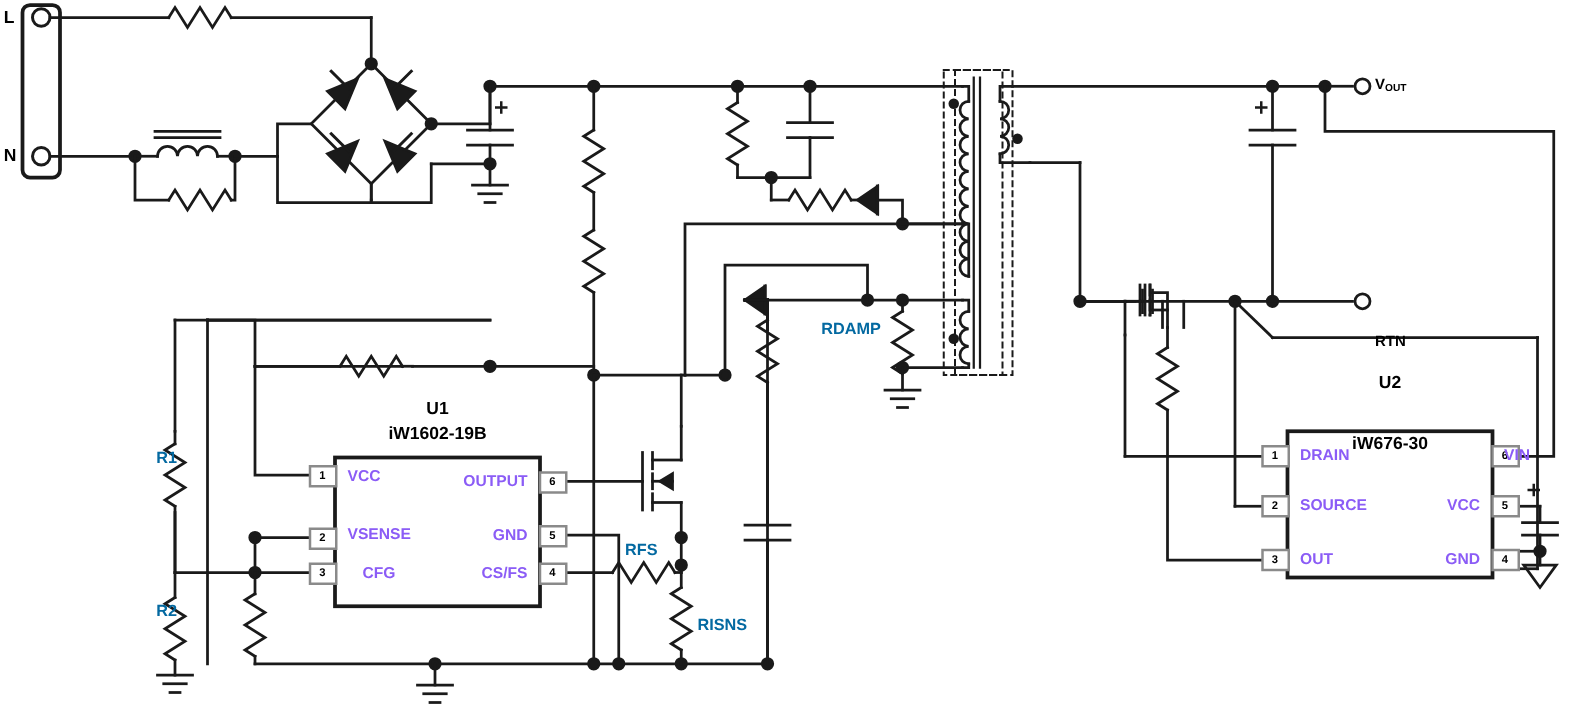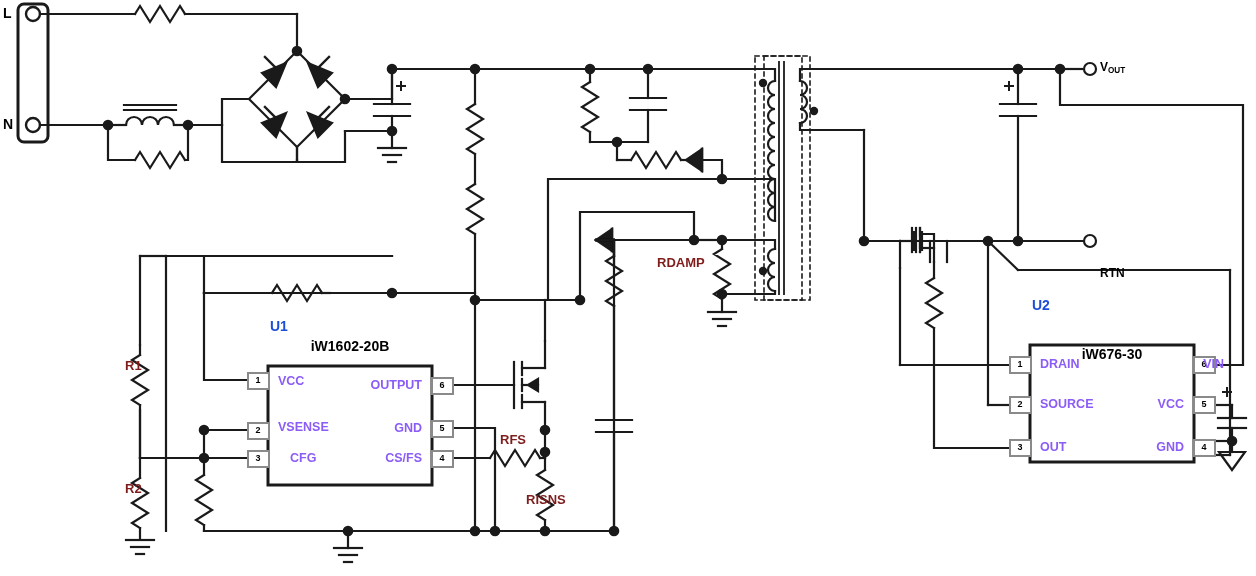--- a/index.html
+++ b/index.html
@@ -2,26 +2,26 @@
 <html><head>
 <meta charset="utf-8">
 <style>
   html,body{margin:0;padding:0;background:#ffffff;}
   body{font-family:"Liberation Sans",sans-serif;}
   #stage{position:relative;width:1256px;height:576px;background:#fff;overflow:hidden;}
   #schematic{position:absolute;left:0;top:0;width:1256px;height:576px;}
   .lbl{position:absolute;font-family:"Liberation Sans",sans-serif;font-weight:bold;color:#000;white-space:nowrap;line-height:1;}
   .lbl .sub{font-size:.68em;vertical-align:-0.22em;font-weight:bold;}
   .pinnum{position:absolute;font-family:"Liberation Sans",sans-serif;font-size:9px;font-weight:bold;color:#000;text-align:center;line-height:13px;width:14px;}
-  .ic-name{position:absolute;font-size:14px;font-weight:bold;color:#1d4ed8;}
+  .ic-name{position:absolute;font-size:14px;font-weight:bold;text-align:center;color:#000000;}
   .ic-part{position:absolute;font-size:14px;font-weight:bold;text-align:center;color:#000;}
   .pinlbl{position:absolute;font-size:12.5px;font-weight:bold;color:#8b5cf6;white-space:nowrap;}
   .pinlbl.r{text-align:right;}
   .term{position:absolute;font-size:12px;font-weight:bold;color:#000;white-space:nowrap;margin-top:32px;}
-  .rlbl{position:absolute;font-size:13px;font-weight:bold;color:#7f1d1d;white-space:nowrap;}
+  .rlbl{position:absolute;font-size:13px;font-weight:bold;color:#0369a1;white-space:nowrap;}
 </style>
 </head>
 <body>
 
 <div id="stage">
 
 <svg id="schematic" viewBox="0 0 1256 576">
   <defs>
     <g id="dot">
           <circle r="4.2" fill="#1a1a1a"></circle>
@@ -440,21 +440,21 @@
   </g>
 </svg>
 
 <div class="lbl" style="left:3px;top:6px;font-size:14px;">L</div>
 <div class="lbl" style="left:3px;top:117px;font-size:14px;">N</div>
 
 <div class="lbl" style="left:1100px;top:61px;font-size:12px;"><span>V</span><span class="sub">OUT</span></div>
 <div class="term" style="left:1100px;top:234px;">RTN</div>
 
 <div class="ic-name" style="left:270px;top:318px;width:160px;">U1</div>
-<div class="ic-part" style="left:270px;top:338px;width:160px;">iW1602-20B</div>
+<div class="ic-part" style="left:270px;top:338px;width:160px;">iW1602-19B</div>
 
 <div class="pinnum" style="left:251px;top:374px;">1</div>
 <div class="pinnum" style="left:251px;top:424px;">2</div>
 <div class="pinnum" style="left:251px;top:452px;">3</div>
 <div class="pinnum" style="left:435px;top:379px;">6</div>
 <div class="pinnum" style="left:435px;top:422px;">5</div>
 <div class="pinnum" style="left:435px;top:452px;">4</div>
 
 <div class="pinlbl" style="left:278px;top:374px;"><span>V</span><span class="sub">CC</span></div>
 <div class="pinlbl" style="left:278px;top:420px;"><span>V</span><span class="sub">SENSE</span></div>
@@ -478,16 +478,16 @@
 <div class="pinlbl" style="left:1040px;top:397px;"><span>SOURCE</span></div>
 <div class="pinlbl" style="left:1040px;top:440px;"><span>OUT</span></div>
 
 <div class="pinlbl r" style="left:1064px;top:357px;width:120px;padding-left:40px;"><span>V</span><span class="sub">IN</span></div>
 <div class="pinlbl r" style="left:1064px;top:397px;width:120px;"><span>V</span><span class="sub">CC</span></div>
 <div class="pinlbl r" style="left:1064px;top:440px;width:120px;"><span>GND</span></div>
 
 <div class="rlbl" style="left:125px;top:358px;"><span>R</span><span class="sub">1</span></div>
 <div class="rlbl" style="left:125px;top:481px;"><span>R</span><span class="sub">2</span></div>
 <div class="rlbl" style="left:500px;top:432px;"><span>R</span><span class="sub">FS</span></div>
-<div class="rlbl" style="left:526px;top:492px;"><span>R</span><span class="sub">ISNS</span></div>
+<div class="rlbl" style="left:558px;top:492px;"><span>R</span><span class="sub">ISNS</span></div>
 <div class="rlbl" style="left:657px;top:255px;"><span>R</span><span class="sub">DAMP</span></div>
 
 </div>
 
 </body></html>

